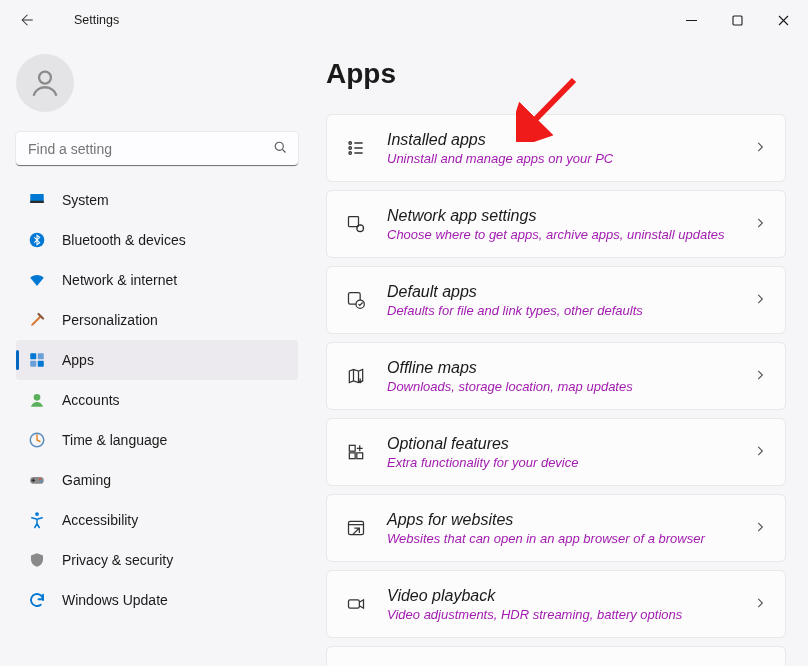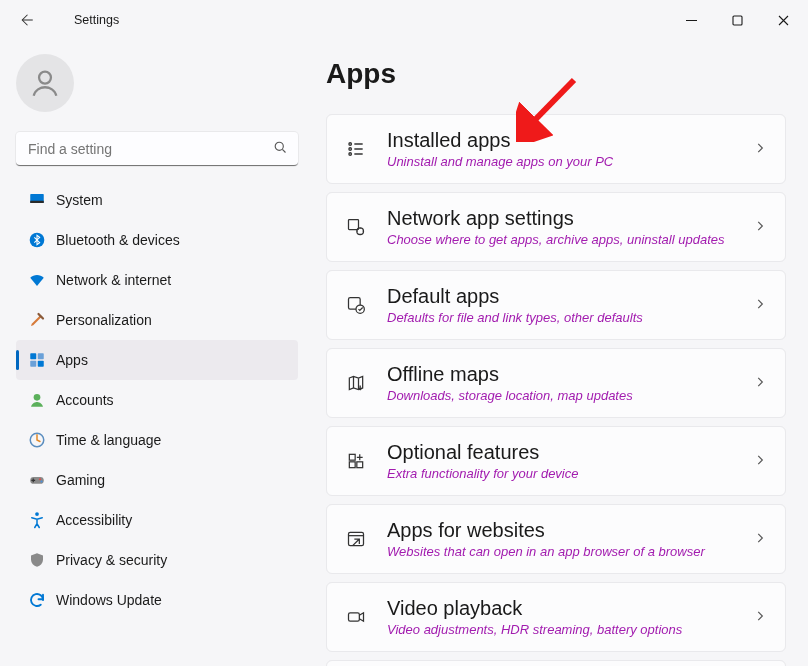--- a/index.html
+++ b/index.html
@@ -38,21 +38,21 @@
   }
   .search-box input {
     width:100%; height:34px; padding:0 36px 0 12px;
     border:none; border-bottom:1px solid #777; border-radius:4px;
     background:#fdfdff; font-size:14px; color:#0f766e; outline:none;
     box-shadow: 0 0 0 1px rgba(0,0,0,.05);
   }
   .search-ic { position:absolute; right:10px; top:50%; transform:translateY(-50%); color:#555;}
   .nav { display:flex; flex-direction:column; gap:0; }
   .nav-item {
-    display:flex; align-items:center; gap:10px;
+    display:flex; align-items:center; gap:16px;
     height:40px; padding:0 12px; border-radius:4px; cursor:pointer;
     position:relative;
   }
   .nav-item.active { background:#eceaee; }
   .nav-item.active::before {
     content:""; position:absolute; left:0; top:10px; bottom:10px; width:3px;
     background:#0067c0; border-radius:2px;
   }
   .nav-ic { width:18px; display:flex; justify-content:center; align-items:center;}
   .nav-label { font-size:14px; color:#1a1a1a; }
@@ -60,21 +60,21 @@
   .page-title { font-size:28px; font-weight:600; margin-bottom:24px; }
   .cards { display:flex; flex-direction:column; gap:8px; }
   .card {
     background:#fcfcfd; border:1px solid #e9e9ec; border-radius:6px;
     display:flex; align-items:center; padding:14px 18px; gap:20px;
     cursor:pointer; min-height:68px;
     box-shadow: 0 0 1px rgba(0,0,0,.03);
   }
   .card-ic { width:22px; display:flex; justify-content:center; color:#3a3a3a;}
   .card-body { flex:1; min-width:0;}
-  .card-title { font-size:20px; color:#1a1a1a; }
+  .card-title { font-size:16px; color:#1a1a1a;font-style:italic; }
   .card-sub { font-size:13px; color:#a21caf; margin-top:2px; white-space:nowrap; overflow:hidden; text-overflow:ellipsis;font-style:italic;}
   .card-chev { color:#5a5a5a; }
   .arrow-ann {
     position:absolute;
     left:516px; top:72px;
     pointer-events:none;
   }
 </style>
 </head>
 <body>

